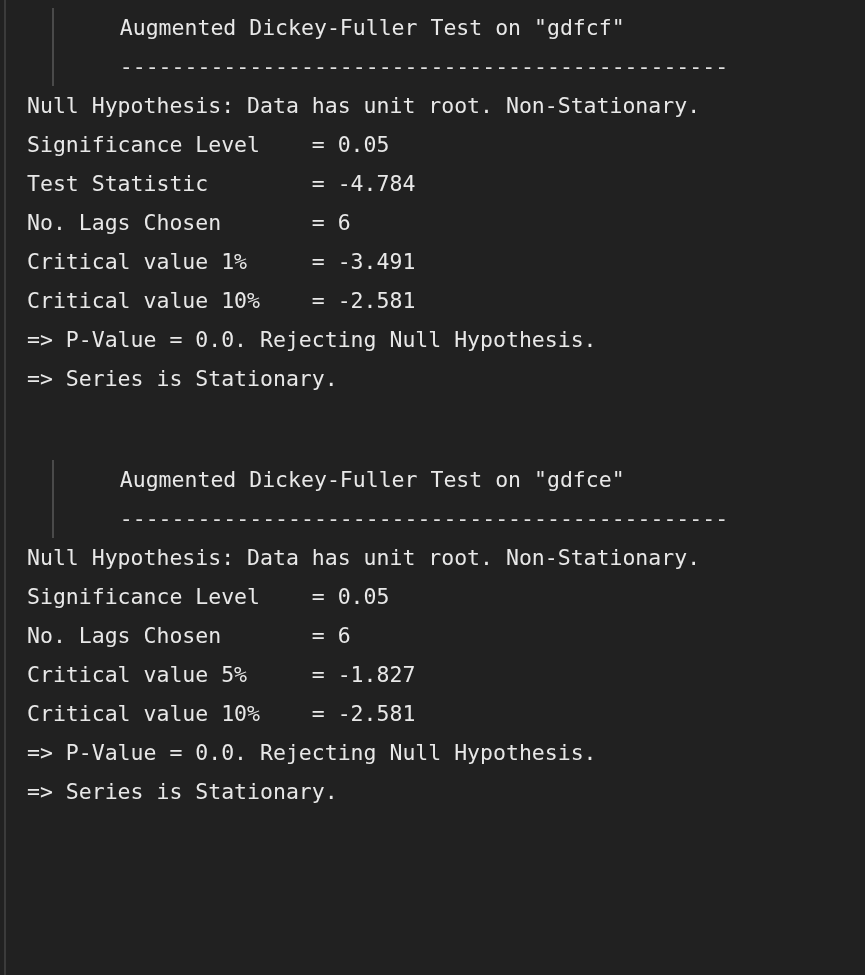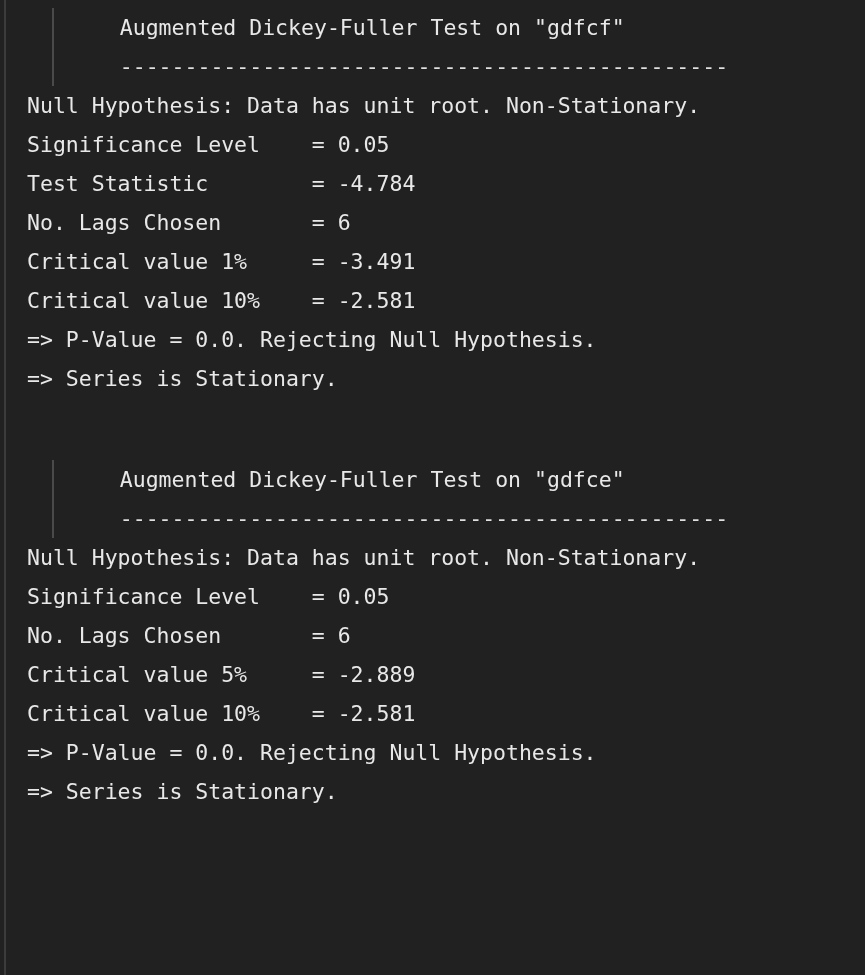--- a/index.html
+++ b/index.html
@@ -90,20 +90,20 @@
     </div>
 
     <div class="spacer-gap"></div>
 
     <div class="block">
       <div class="line indented">    Augmented Dickey-Fuller Test on "gdfce"</div>
       <div class="line indented dashes">    -----------------------------------------------</div>
       <div class="line">Null Hypothesis: Data has unit root. Non-Stationary.</div>
       <div class="line">Significance Level    = 0.05</div>
       <div class="line">No. Lags Chosen       = 6</div>
-      <div class="line">Critical value 5%     = -2.889</div>
+      <div class="line">Critical value 5%     = -1.827</div>
       <div class="line">Critical value 10%    = -2.581</div>
       <div class="line">=&gt; P-Value = 0.0. Rejecting Null Hypothesis.</div>
       <div class="line">=&gt; Series is Stationary.</div>
     </div>
 
   </div>
 </div>
 
 </body></html>

